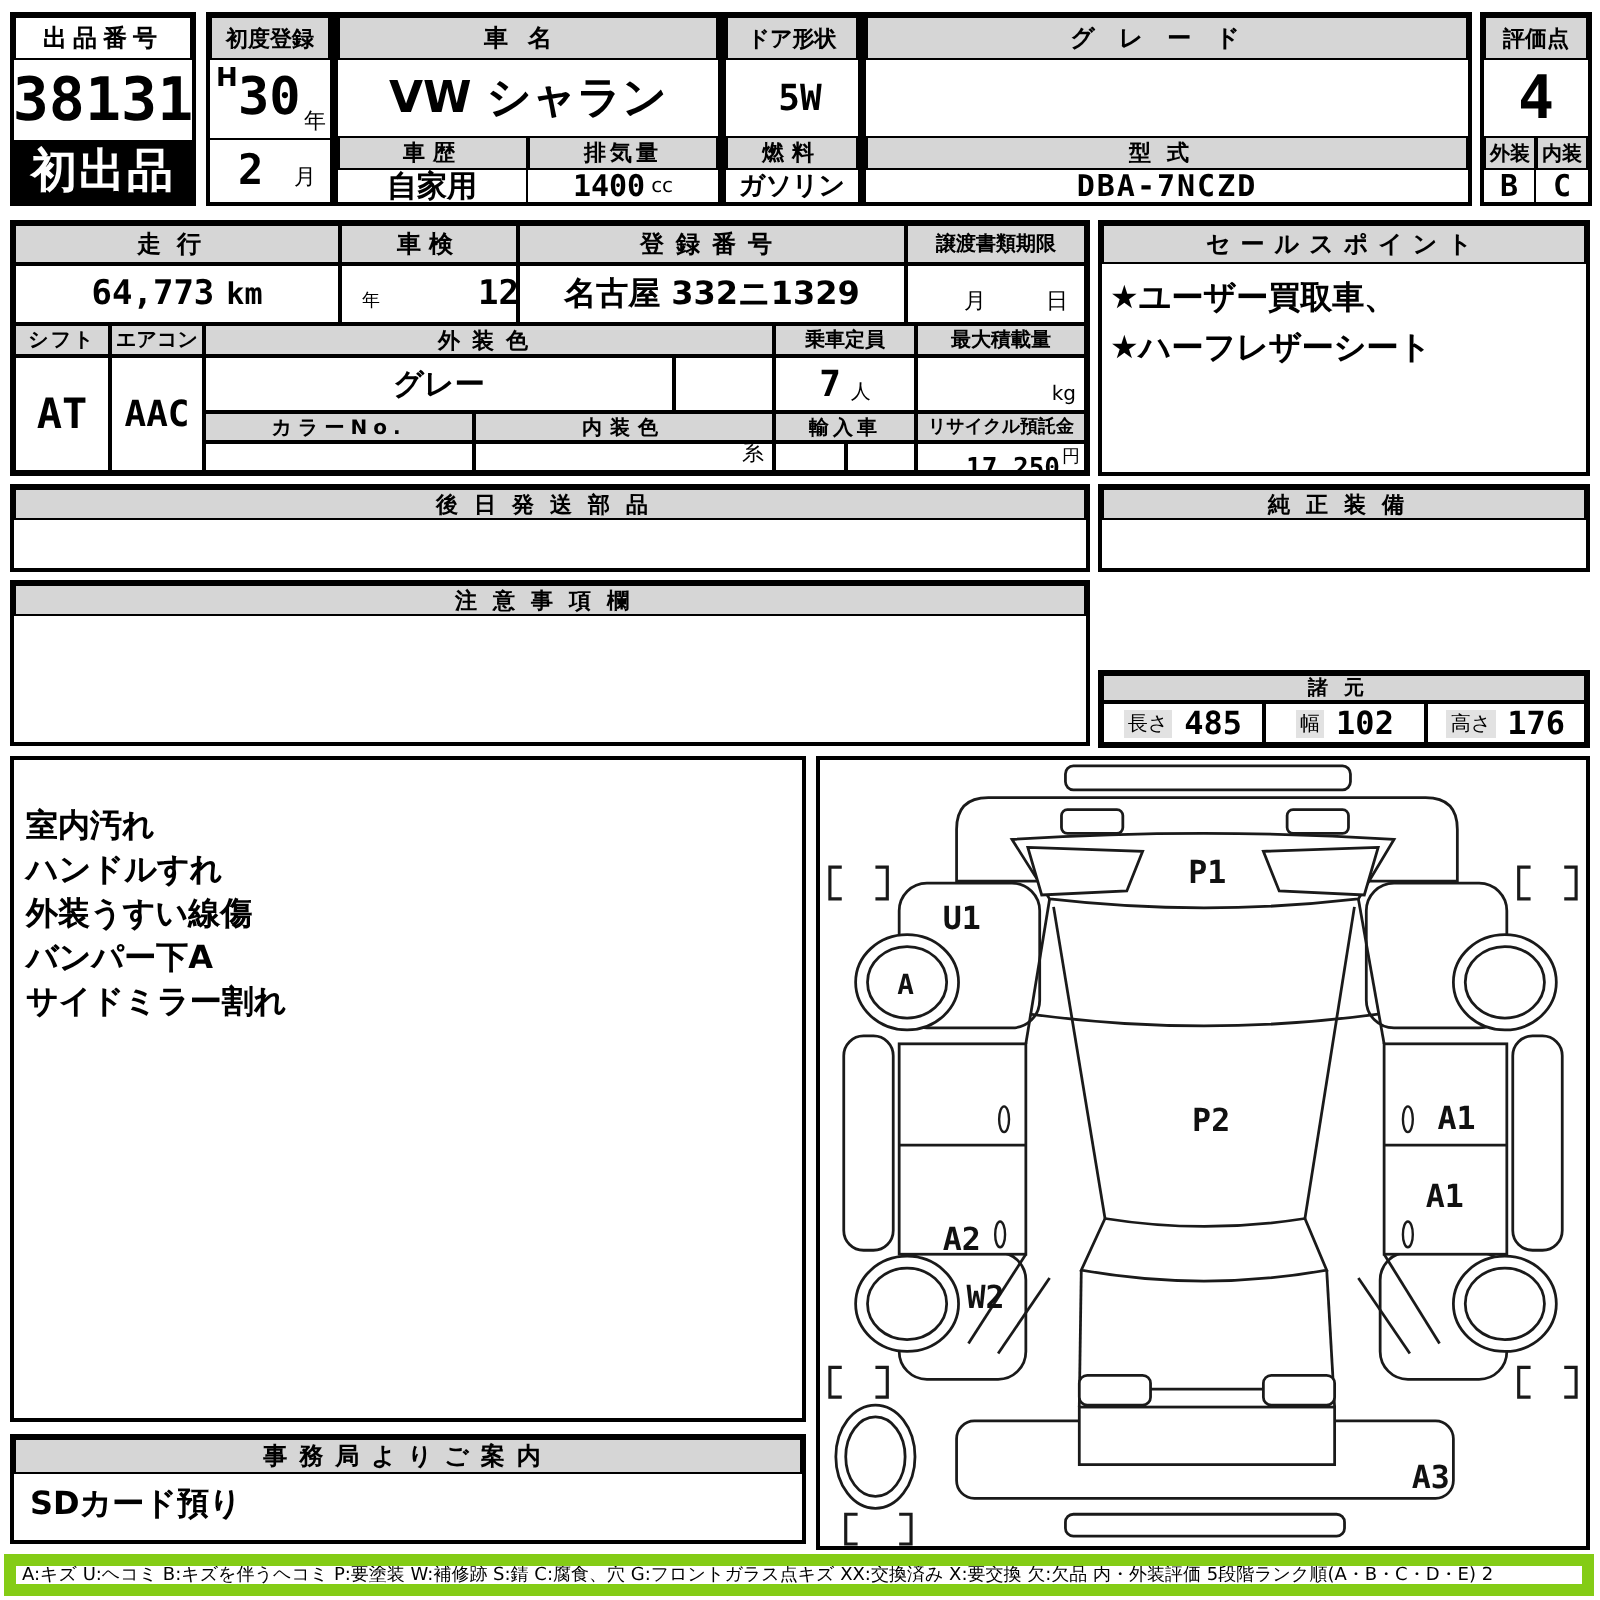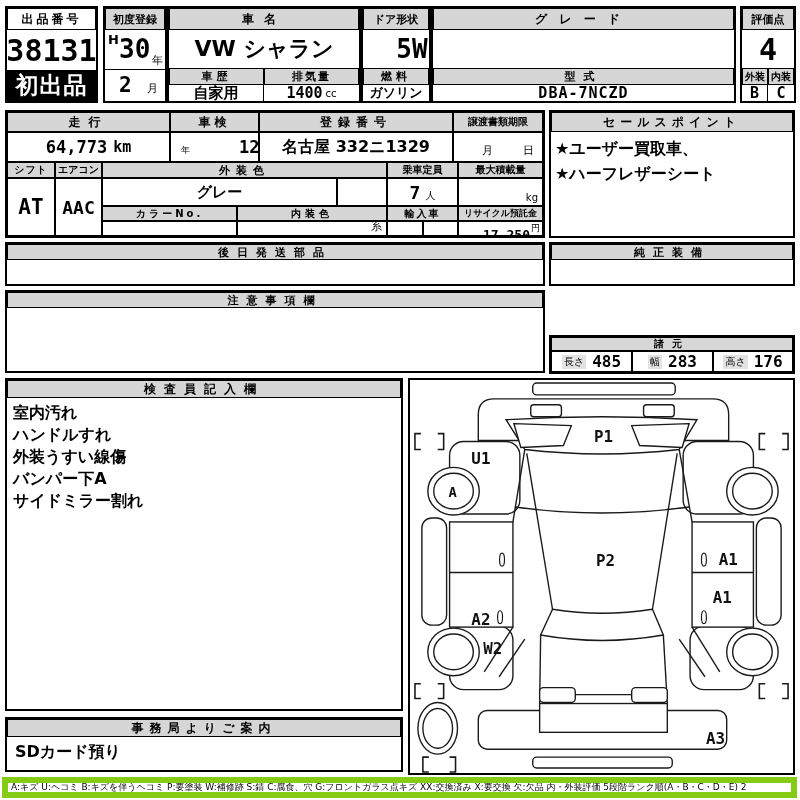--- a/index.html
+++ b/index.html
@@ -47,21 +47,21 @@
     <div class="cell hdr" style="left:95px;top:60px;width:95px;height:17px;font-size:11px;letter-spacing:2px;">排気量</div>
     <div class="abs val b" style="left:0;top:77px;width:95px;height:16px;font-size:15px;border-right:1px solid #000;box-sizing:border-box;">自家用</div>
     <div class="abs val" style="left:95px;top:77px;width:95px;height:16px;">
       <span class="mono b" style="font-size:15px;">1400</span>
       <span style="font-size:10px;margin-left:3px;">cc</span>
     </div>
   </div>
 
   <div class="box" style="left:361px;top:6px;width:70px;height:97px;">
     <div class="cell hdr" style="left:0;top:0;width:66px;height:22px;font-size:11px;">ドア形状</div>
-    <div class="abs val mono b" style="left:16px;top:22px;width:66px;height:38px;font-size:26px;">5W</div>
+    <div class="abs val mono b" style="left:4px;top:22px;width:66px;height:38px;font-size:18px;">5W</div>
     <div class="cell hdr" style="left:0;top:60px;width:66px;height:17px;font-size:11px;letter-spacing:4px;">燃料</div>
     <div class="abs val b" style="left:0;top:77px;width:66px;height:16px;font-size:13px;">ガソリン</div>
   </div>
 
   <div class="box" style="left:431px;top:6px;width:305px;height:97px;">
     <div class="cell hdr" style="left:0;top:0;width:301px;height:22px;font-size:12px;letter-spacing:12px;">グレード</div>
     <div class="abs val b" style="left:0;top:22px;width:301px;height:38px;font-size:18px;"></div>
     <div class="cell hdr" style="left:0;top:60px;width:301px;height:17px;font-size:11px;letter-spacing:8px;">型式</div>
     <div class="abs val mono b" style="left:0;top:77px;width:301px;height:16px;font-size:15px;letter-spacing:1px;">DBA-7NCZD</div>
   </div>
@@ -156,30 +156,29 @@
 
 
   <div class="box" style="left:549px;top:335px;width:246px;height:39px;">
     <div class="cell hdr" style="left:0;top:0;width:242px;height:14px;font-size:10px;letter-spacing:8px;">諸元</div>
     <div class="cell val" style="left:0;top:14px;width:81px;height:21px;">
       <span style="font-size:10px;background:#e2e2e2;padding:0 2px;">長さ</span>
       <span class="mono b" style="font-size:16px;margin-left:6px;">485</span>
     </div>
     <div class="cell val" style="left:81px;top:14px;width:81px;height:21px;">
       <span style="font-size:10px;background:#e2e2e2;padding:0 2px;">幅</span>
-      <span class="mono b" style="font-size:16px;margin-left:6px;">283</span>
+      <span class="mono b" style="font-size:16px;margin-left:6px;">102</span>
     </div>
     <div class="cell val" style="left:162px;top:14px;width:80px;height:21px;">
       <span style="font-size:10px;background:#e2e2e2;padding:0 2px;">高さ</span>
       <span class="mono b" style="font-size:16px;margin-left:6px;">176</span>
     </div>
   </div>
 
   <div class="box" style="left:5px;top:378px;width:398px;height:333px;">
-    <div class="cell hdr" style="left:0;top:0;width:394px;height:18px;font-size:12px;letter-spacing:8px;">検査員記入欄</div>
     <div class="abs" style="left:6px;top:22px;width:382px;font-size:16px;font-weight:bold;line-height:22px;">
       <div>室内汚れ</div>
       <div>ハンドルすれ</div>
       <div>外装うすい線傷</div>
       <div>バンパー下A</div>
       <div>サイドミラー割れ</div>
     </div>
   </div>
 
   <div class="box" style="left:5px;top:717px;width:398px;height:55px;">

